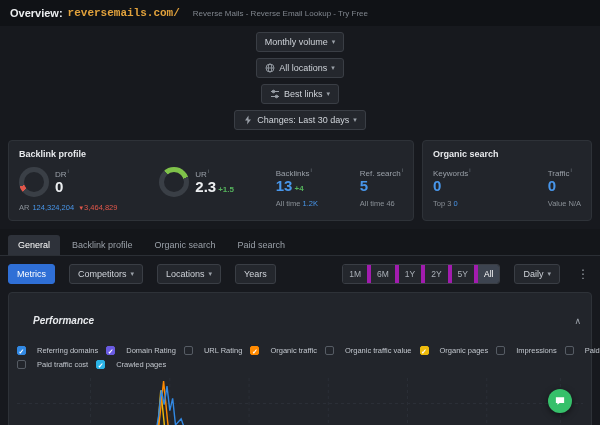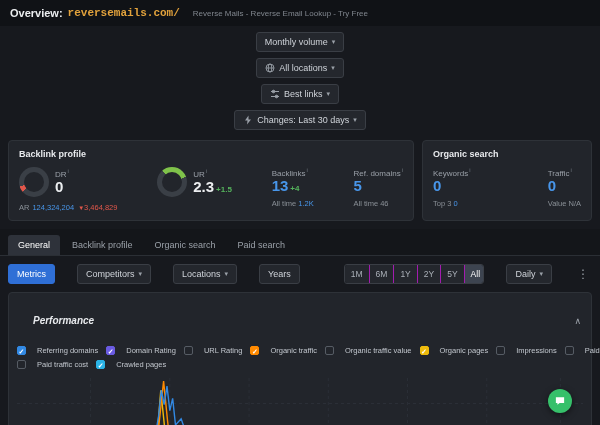--- a/index.html
+++ b/index.html
@@ -46,24 +46,24 @@
   .subline .blue { color:#4896ea; }
   .arline { font-size:7.5px; margin-top:6px; white-space:nowrap; color:#8a9097; }
   .arline .ar-val { color:#4896ea; margin-left:3px; }
   .arline .ar-delta { color:#e2574b; margin-left:4px; }
   .arline .ar-delta .tri { font-size:6px; }
   
   .tabs { display:flex; gap:2px; padding:6px 8px 0; background:#14161a; border-bottom:1px solid #2b2f35; }
   .tab { font-size:9px; color:#9aa0a8; padding:5px 10px; border-radius:3px 3px 0 0; cursor:pointer; }
   .tab.active { background:#2e323a; color:#fff; }
   
-  .filterbar { display:flex; align-items:center; gap:22px; padding:8px; }
+  .filterbar { display:flex; align-items:center; gap:14px; padding:8px; }
   .spacer { flex:1; }
   .rangegroup { display:flex; border:1px solid #3a3e45; border-radius:3px; overflow:hidden; }
-  .range-btn { background:#24272d; border:none; border-left:1px solid #a21caf; color:#aab0b8;
+  .range-btn { background:#24272d; border:none; border-left:4px solid #a21caf; color:#aab0b8;
     font-size:8.5px; padding:3px 6px; height:18px; cursor:pointer; font-family:inherit; }
   .range-btn:first-child { border-left:none; }
   .range-btn.active { background:#3d4450; color:#fff; }
   .kebab { background:none; border:none; color:#9aa0a8; font-size:12px; cursor:pointer; padding:0 3px; }
   
   .perf { margin:0 8px; padding:0; }
   .perf-head { display:flex; justify-content:space-between; align-items:center; padding:8px 10px 6px; }
   .perf-head h3 { font-size:10px; margin:14px;font-style:italic; }
   .collapse { font-size:9px; color:#9aa0a8; cursor:pointer; }
   .cbrow { display:flex; align-items:center; gap:8px; padding:0 8px; margin-bottom:5px; flex-wrap:nowrap; }
@@ -153,21 +153,21 @@
             <div class="mvalue white"><span>2.3</span><span class="delta-green">+1.5</span></div>
           </div>
         </div>
       </div>
       <div class="metric">
         <div class="mlabel"><span>Backlinks</span><sup class="info">i</sup></div>
         <div class="mvalue"><span>13</span><span class="delta-green">+4</span></div>
         <div class="subline"><span>All time</span> <span class="blue">1.2K</span></div>
       </div>
       <div class="metric">
-        <div class="mlabel"><span>Ref. domains</span><sup class="info">i</sup></div>
+        <div class="mlabel"><span>Ref. search</span><sup class="info">i</sup></div>
         <div class="mvalue">5</div>
         <div class="subline"><span>All time</span> <span>46</span></div>
       </div>
     </div>
   </section>
   <section class="card organic-card">
     <h3>Organic search</h3>
     <div class="metrics">
       <div class="metric">
         <div class="mlabel"><span>Keywords</span><sup class="info">i</sup></div>

